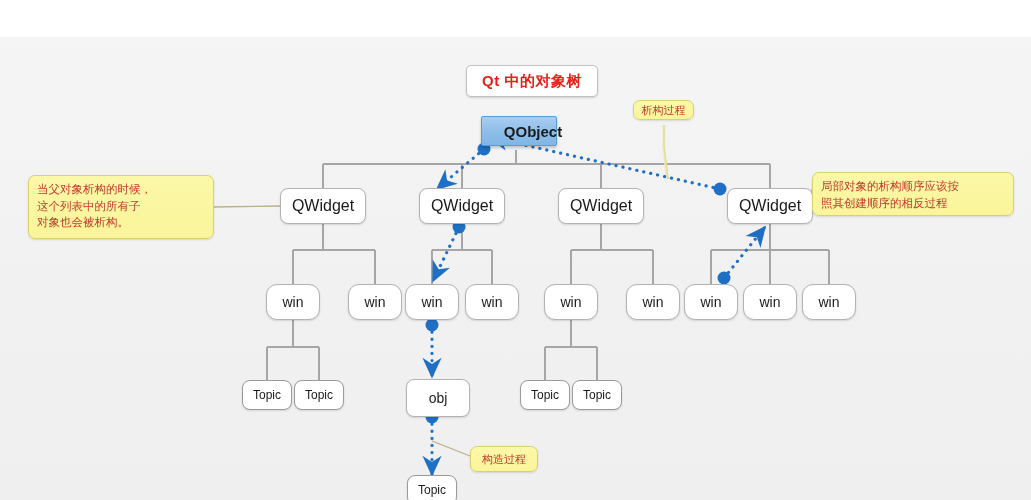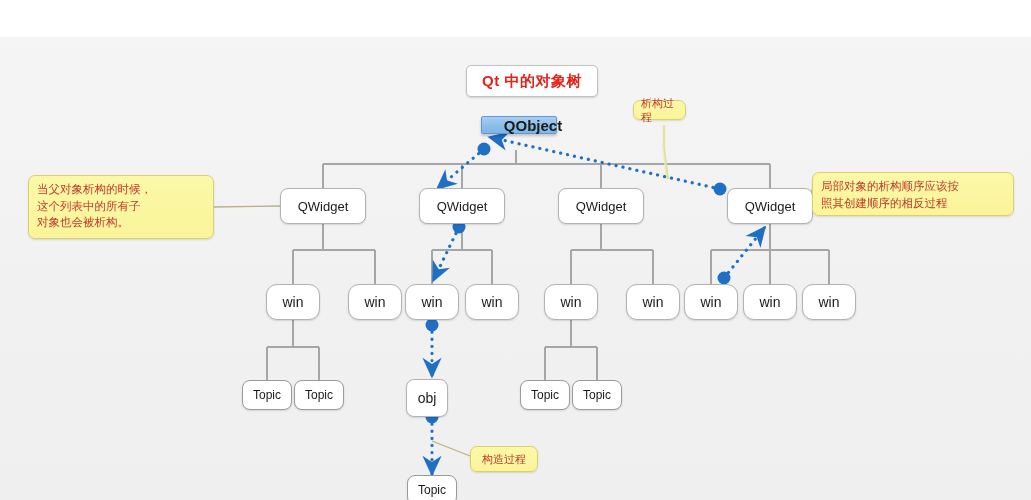--- a/index.html
+++ b/index.html
@@ -44,21 +44,21 @@
   }
   .node.root {
     background: linear-gradient(180deg, #a8cdf0 0%, #8cbde9 55%, #7fb6e6 100%);
     border: 1px solid #5a9bd5;
     border-radius: 2px;
     font-weight: bold;
     font-size: 15px;
     box-shadow: 0 2px 3px rgba(0,0,0,0.2);
   }
   .node.widget {
-    font-size: 13px;
+    font-size: 16px;
   }
   .node.win {
     font-size: 14px;
     border-radius: 11px;
   }
   .node.obj {
     font-size: 14px;
   }
   .node.topic {
     font-size: 12px;
@@ -196,21 +196,21 @@
       <circle cx="720" cy="152" r="6.5"></circle>
       <circle cx="484" cy="112" r="6.5"></circle>
       <circle cx="459" cy="190" r="6.5"></circle>
       <circle cx="432" cy="288" r="6.5"></circle>
       <circle cx="432" cy="380" r="6.5"></circle>
     </g>
   </svg>
 
   <div class="title-box">Qt 中的对象树</div>
 
-  <div class="node root" style="left:481px; top:79px; width:76px; height:18px;padding-left:28px;">QObject</div>
+  <div class="node root" style="left:481px; top:79px; width:76px; height:30px;padding-left:28px;">QObject</div>
 
   <div class="node widget" style="left:280px; top:151px; width:86px; height:36px;">QWidget</div>
   <div class="node widget" style="left:419px; top:151px; width:86px; height:36px;">QWidget</div>
   <div class="node widget" style="left:558px; top:151px; width:86px; height:36px;">QWidget</div>
   <div class="node widget" style="left:727px; top:151px; width:86px; height:36px;">QWidget</div>
 
   <div class="node win" style="left:266px; top:247px; width:54px; height:36px;">win</div>
   <div class="node win" style="left:348px; top:247px; width:54px; height:36px;">win</div>
   <div class="node win" style="left:405px; top:247px; width:54px; height:36px;">win</div>
   <div class="node win" style="left:465px; top:247px; width:54px; height:36px;">win</div>
@@ -218,31 +218,31 @@
   <div class="node win" style="left:626px; top:247px; width:54px; height:36px;">win</div>
   <div class="node win" style="left:684px; top:247px; width:54px; height:36px;">win</div>
   <div class="node win" style="left:743px; top:247px; width:54px; height:36px;">win</div>
   <div class="node win" style="left:802px; top:247px; width:54px; height:36px;">win</div>
 
   <div class="node topic" style="left:242px; top:343px; width:50px; height:30px;">Topic</div>
   <div class="node topic" style="left:294px; top:343px; width:50px; height:30px;">Topic</div>
   <div class="node topic" style="left:520px; top:343px; width:50px; height:30px;">Topic</div>
   <div class="node topic" style="left:572px; top:343px; width:50px; height:30px;">Topic</div>
 
-  <div class="node obj" style="left:406px; top:342px; width:42px; height:38px;">obj</div>
+  <div class="node obj" style="left:406px; top:342px; width:64px; height:38px;">obj</div>
   <div class="node topic" style="left:407px; top:438px; width:50px; height:30px;">Topic</div>
 
   <div class="callout" style="left:812px; top:135px; width:202px; height:44px;">
     <span>局部对象的析构顺序应该按</span>
     <span>照其创建顺序的相反过程</span>
   </div>
 
   <div class="callout" style="left:28px; top:138px; width:186px; height:64px;">
     <span>当父对象析构的时候，</span>
     <span>这个列表中的所有子</span>
     <span>对象也会被析构。</span>
   </div>
 
-  <div class="callout small" style="left:633px; top:63px; width:53px; height:20px;">析构过程</div>
+  <div class="callout small" style="left:633px; top:63px; width:61px; height:20px;">析构过程</div>
 
   <div class="callout small" style="left:470px; top:409px; width:68px; height:26px;">构造过程</div>
 
 </div>
 
 </body></html>

